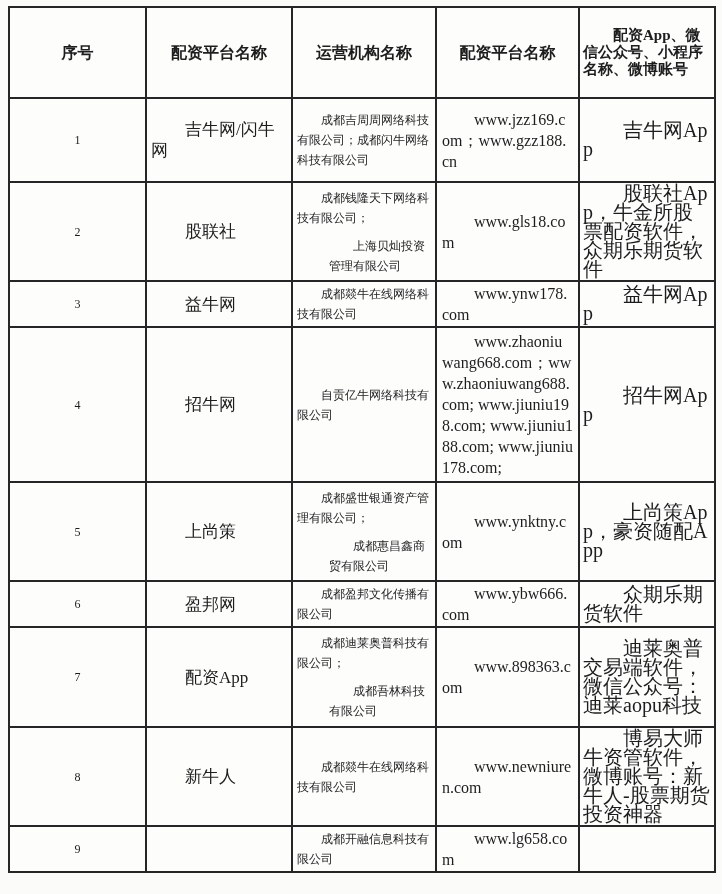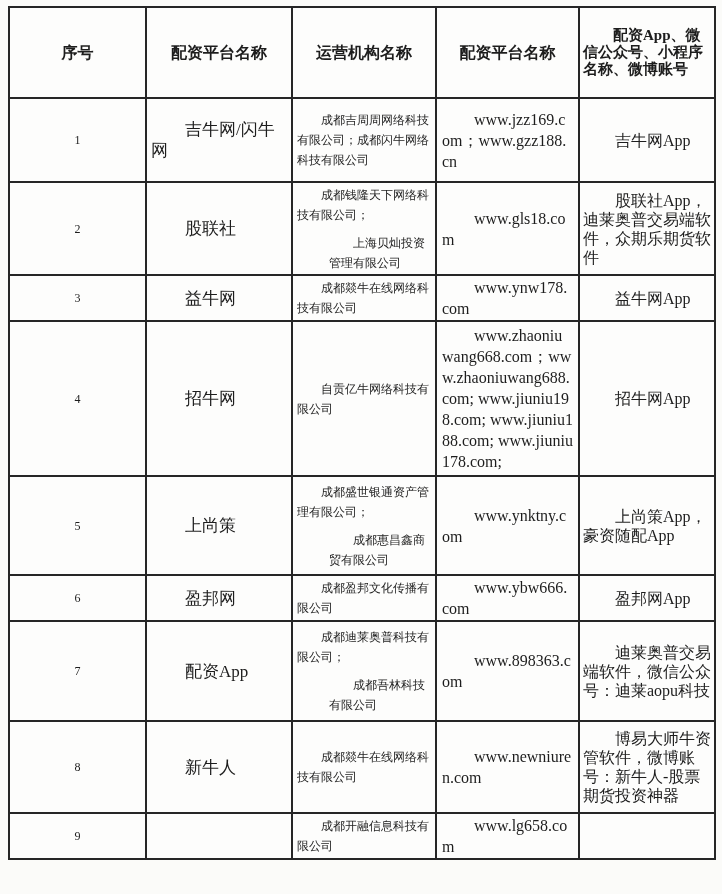--- a/index.html
+++ b/index.html
@@ -48,21 +48,21 @@
     text-align: left; text-indent: 2em;
     word-break: break-all;
   }
 
   
   td { font-size: 12px; line-height: 20px; }
   td.cell-no { text-align: center; }
   td.cell-platform { font-size: 17px; line-height: 21px; margin-top: 40px; }
   td.cell-company { line-height: 20px; }
   td.cell-url { font-size: 16px; line-height: 21px; padding: 1px 5px; margin-top: 34px; }
-  td.cell-apps { font-size: 16px; line-height: 19px; padding: 7px 3px; }
+  td.cell-apps { font-size: 20px; line-height: 19px; padding: 1px 3px; }
 
   p.para {
     margin: 0;
     text-indent: 2em;
     text-align: left;
     word-break: break-all;
   }
   td.cell-company p.para + p.para { margin-top: 8px; margin-left: 32px; }
 </style>
 </head>
@@ -108,21 +108,21 @@
             <p class="para">股联社</p>
           </td>
           <td class="cell-company">
             <p class="para">成都钱隆天下网络科技有限公司；</p>
             <p class="para">上海贝灿投资管理有限公司</p>
           </td>
           <td class="cell-url">
             <p class="para">www.gls18.com</p>
           </td>
           <td class="cell-apps">
-            <p class="para">股联社App，迪莱奥普交易端软件，众期乐期货软件</p>
+            <p class="para">股联社App，牛金所股票配资软件，众期乐期货软件</p>
           </td>
         </tr>
         <tr style="height: 43px;">
           <td class="cell-no">3</td>
           <td class="cell-platform">
             <p class="para">益牛网</p>
           </td>
           <td class="cell-company">
             <p class="para">成都燚牛在线网络科技有限公司</p>
           </td>
@@ -169,21 +169,21 @@
           <td class="cell-platform">
             <p class="para">盈邦网</p>
           </td>
           <td class="cell-company">
             <p class="para">成都盈邦文化传播有限公司</p>
           </td>
           <td class="cell-url">
             <p class="para">www.ybw666.com</p>
           </td>
           <td class="cell-apps">
-            <p class="para">盈邦网App</p>
+            <p class="para">众期乐期货软件</p>
           </td>
         </tr>
         <tr style="height: 100px;">
           <td class="cell-no">7</td>
           <td class="cell-platform">
             <p class="para">配资App</p>
           </td>
           <td class="cell-company">
             <p class="para">成都迪莱奥普科技有限公司；</p>
             <p class="para">成都吾林科技有限公司</p>

